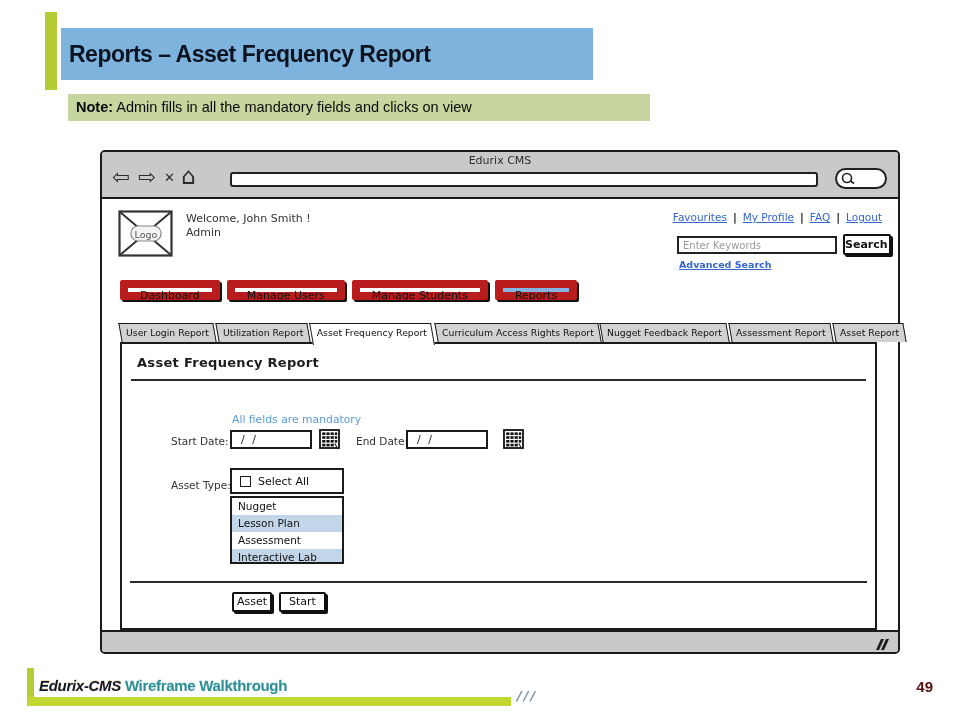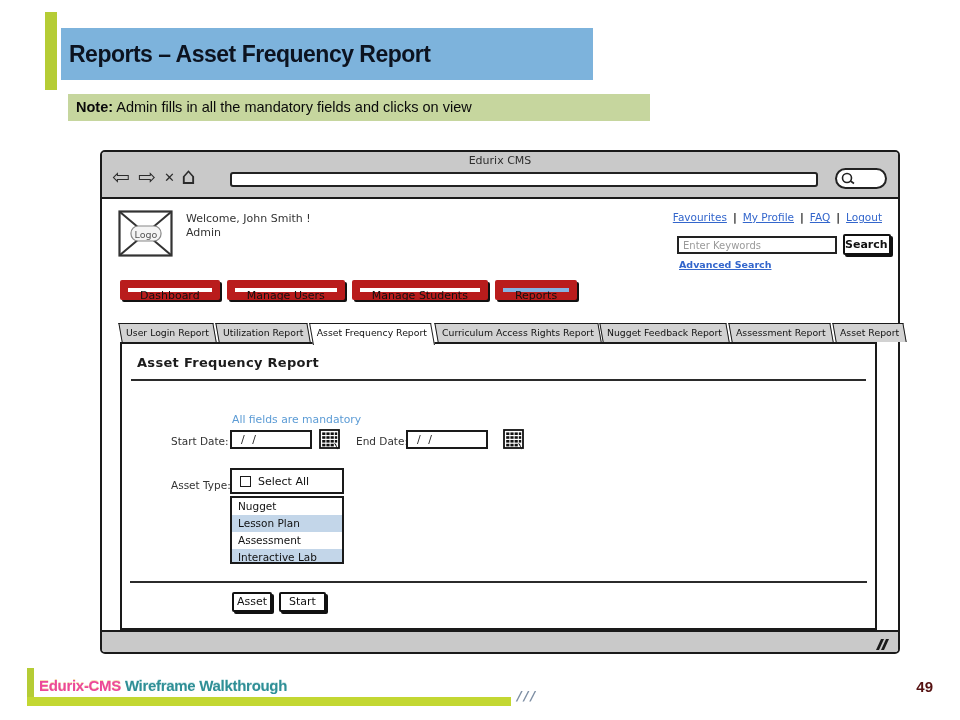--- a/index.html
+++ b/index.html
@@ -78,21 +78,21 @@
   .btn-reset { left:157px; width:47px; }
 
   
   .leader-svg { position:absolute; left:0; top:0; width:960px; height:720px; pointer-events:none; }
   .callout { position:absolute; left:425px; top:581px; width:184px; height:49px; background:#d7d3d3; border:2px solid #bf4d4b; border-radius:9px; text-align:center; font-family:"Liberation Sans", sans-serif; font-size:13px; font-weight:bold; color:#0a0a0a; line-height:21px; padding-top:4px; }
 
   
   .footer-vbar { position:absolute; left:27px; top:668px; width:7px; height:38px; background:#b5cc35; }
   .footer-hbar { position:absolute; left:27px; top:697px; width:484px; height:9px; background:#c3d732; }
   .footer-text { position:absolute; left:39px; top:677px; font-family:"Liberation Sans", sans-serif; font-size:15px; font-weight:bold; letter-spacing:-0.3px; }
-  .footer-text .brand { color:#ec4899; text-shadow:0 -1px 0 #f6dcb6; }
+  .footer-text .brand { color:#0f172a; text-shadow:0 -1px 0 #f6dcb6;font-style:italic; }
   .footer-text .rest { color:#2f8f96; text-shadow:0 -1px 0 #cfe8ea; }
   .footer-slashes { position:absolute; left:517px; top:688px; font-size:13px; font-weight:bold; font-style:italic; color:#7d8ea3; letter-spacing:2px; }
   .page-num { position:absolute; right:27px; top:678px; font-family:"Liberation Sans", sans-serif; font-size:15px; font-weight:bold; color:#551111; }
 </style>
 </head>
 <body>
 
 <div class="slide">
 
   <div class="title-accent"></div>

